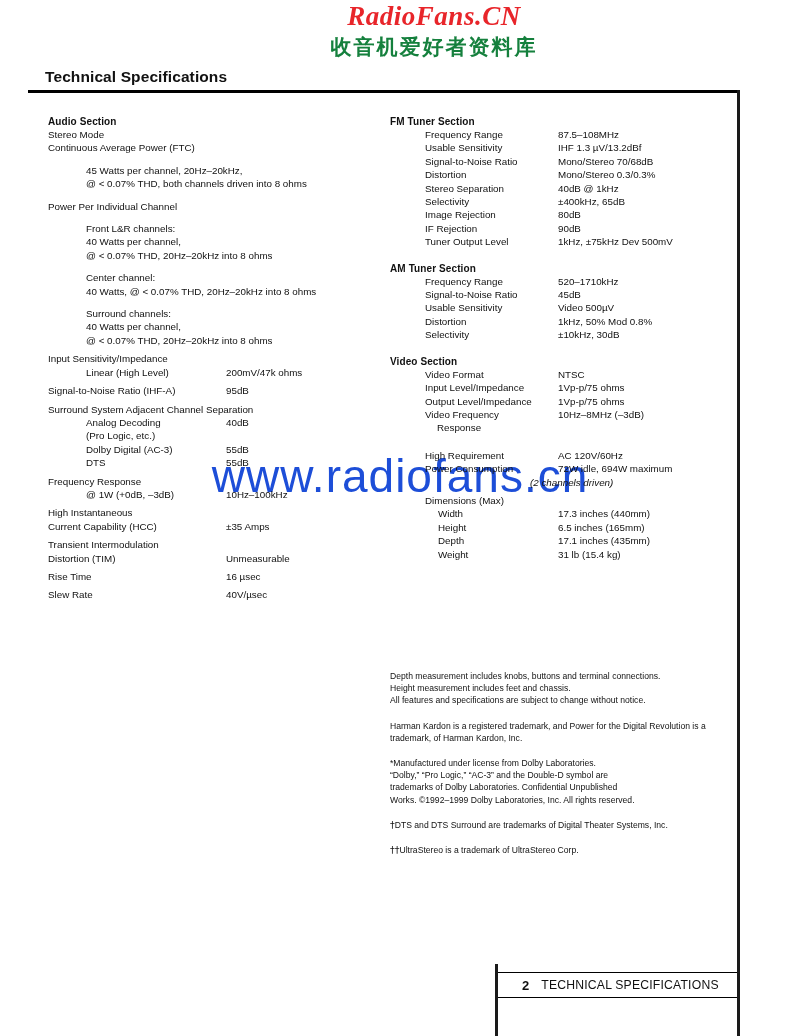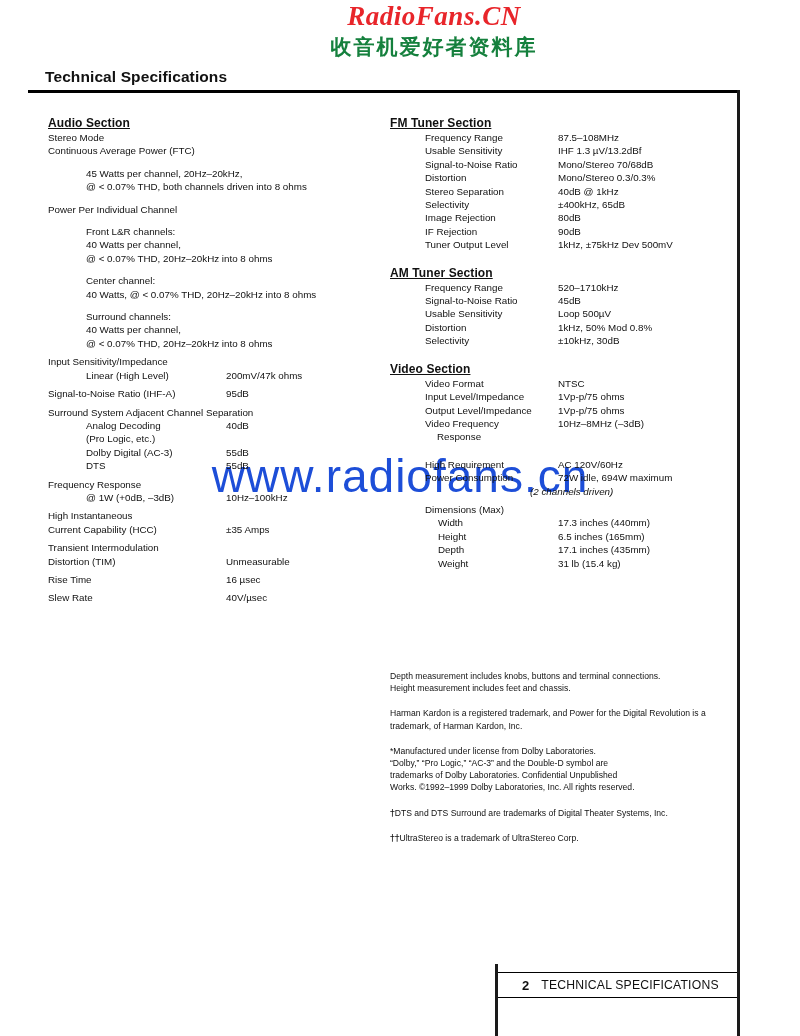--- a/index.html
+++ b/index.html
@@ -47,21 +47,21 @@
     letter-spacing:1px;
     white-space:nowrap;
     z-index:0;
   }
 
   
   .col{position:absolute;top:116px;z-index:2;}
   .col-left{left:48px;width:330px;}
   .col-right{left:390px;width:330px;}
 
-  .sec-head{font-size:12px;font-weight:bold;margin-bottom:1px;letter-spacing:.1px;text-decoration:underline;}
+  .sec-head{font-size:10px;font-weight:bold;margin-bottom:1px;letter-spacing:.1px;}
   .line{font-size:9.8px;line-height:13.4px;white-space:nowrap;}
   .gap{height:9px;}
   .gap-sm{height:5px;}
   .gap-lg{height:14px;}
 
   
   .row{display:flex;font-size:9.8px;line-height:13.4px;white-space:nowrap;gap:28px;}
   .row .lab{flex:0 0 auto;}
   .row .val{flex:0 0 auto;}
   .col-left .ind2{padding-left:38px;}
@@ -235,21 +235,21 @@
         <div class="row">
           <span class="lab">Frequency Range</span>
           <span class="val">520–1710kHz</span>
         </div>
         <div class="row">
           <span class="lab">Signal-to-Noise Ratio</span>
           <span class="val">45dB</span>
         </div>
         <div class="row">
           <span class="lab">Usable Sensitivity</span>
-          <span class="val">Loop 500µV</span>
+          <span class="val">Video 500µV</span>
         </div>
         <div class="row">
           <span class="lab">Distortion</span>
           <span class="val">1kHz, 50% Mod 0.8%</span>
         </div>
         <div class="row">
           <span class="lab">Selectivity</span>
           <span class="val">±10kHz, 30dB</span>
         </div>
       </div>
@@ -312,20 +312,21 @@
           <span class="val">31 lb (15.4 kg)</span>
         </div>
       </div>
   </div>
 </div>
 
 <div class="notes">
   <div class="note-block">
       <div class="note">Depth measurement includes knobs, buttons and terminal connections.</div>
       <div class="note">Height measurement includes feet and chassis.</div>
+      <div class="note">All features and specifications are subject to change without notice.</div>
     </div>
   <div class="note-block">
       <div class="note">Harman Kardon is a registered trademark, and Power for the Digital Revolution is a</div>
       <div class="note">trademark, of Harman Kardon, Inc.</div>
     </div>
   <div class="note-block">
     <div class="note"><span>*</span><span>Manufactured under license from Dolby Laboratories.</span></div>
     <div class="note">“Dolby,” “Pro Logic,” “AC-3” and the Double-D symbol are</div>
     <div class="note">trademarks of Dolby Laboratories. Confidential Unpublished</div>
     <div class="note">Works. ©1992–1999 Dolby Laboratories, Inc. All rights reserved.</div>

